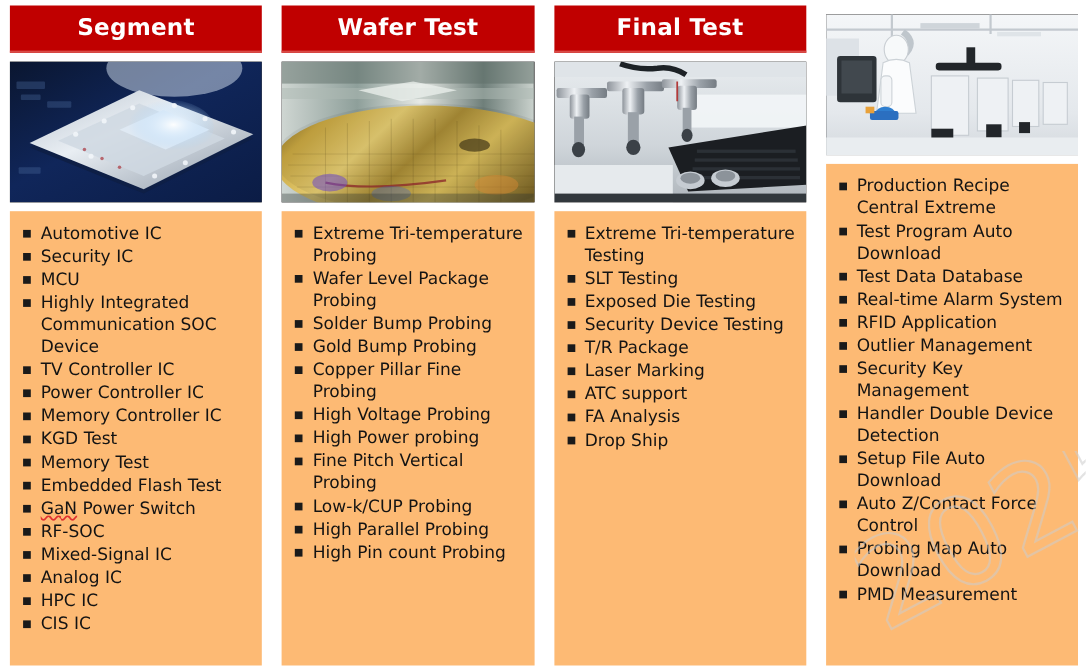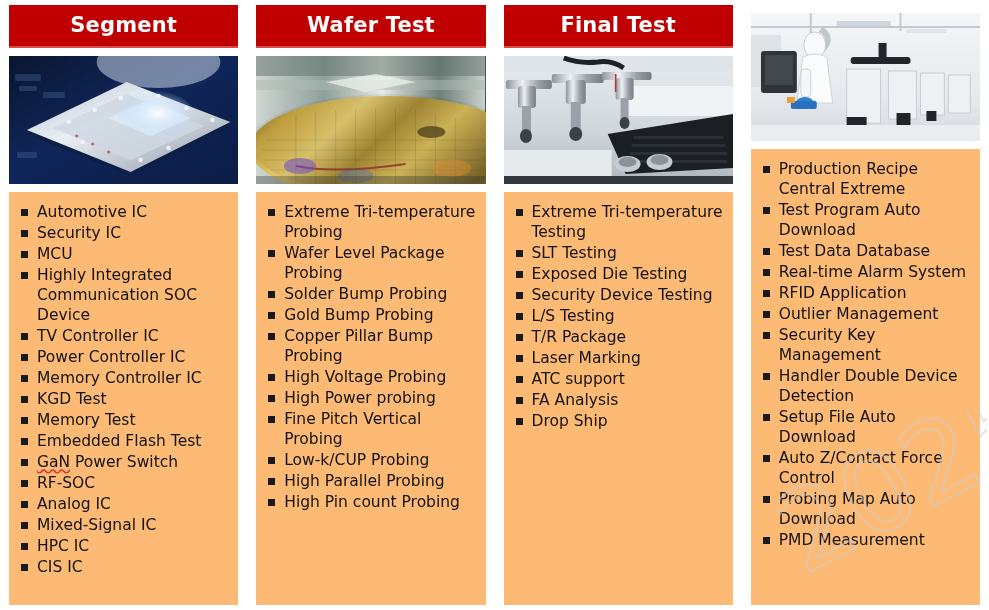--- a/index.html
+++ b/index.html
@@ -172,22 +172,22 @@
           <li><span class="sq"></span><span>MCU</span></li>
           <li><span class="sq"></span><span>Highly Integrated Communication SOC Device</span></li>
           <li><span class="sq"></span><span>TV Controller IC</span></li>
           <li><span class="sq"></span><span>Power Controller IC</span></li>
           <li><span class="sq"></span><span>Memory Controller IC</span></li>
           <li><span class="sq"></span><span>KGD Test</span></li>
           <li><span class="sq"></span><span>Memory Test</span></li>
           <li><span class="sq"></span><span>Embedded Flash Test</span></li>
           <li><span class="sq"></span><span class="misspelled">GaN</span><span> Power Switch</span></li>
           <li><span class="sq"></span><span>RF-SOC</span></li>
+          <li><span class="sq"></span><span>Mixed-Signal IC</span></li>
           <li><span class="sq"></span><span>Analog IC</span></li>
-          <li><span class="sq"></span><span>Mixed-Signal IC</span></li>
           <li><span class="sq"></span><span>HPC IC</span></li>
           <li><span class="sq"></span><span>CIS IC</span></li>
         </ul>
       </div>
     </div>
     <div class="column">
       <div class="col-header">Wafer Test</div>
       <div class="col-photo">
         <svg viewBox="0 0 230 128" preserveAspectRatio="none">
       <defs>
@@ -237,21 +237,21 @@
       <ellipse cx="196" cy="112" rx="20" ry="9" fill="#d98a32" opacity="0.45"></ellipse>
       <rect x="0" y="120" width="230" height="8" fill="#2c3431" opacity="0.35"></rect>
     </svg>
       </div>
       <div class="col-panel">
         <ul class="bullets">
           <li><span class="sq"></span><span>Extreme Tri-temperature Probing</span></li>
           <li><span class="sq"></span><span>Wafer Level Package Probing</span></li>
           <li><span class="sq"></span><span>Solder Bump Probing</span></li>
           <li><span class="sq"></span><span>Gold Bump Probing</span></li>
-          <li><span class="sq"></span><span>Copper Pillar Bump Probing</span></li>
+          <li><span class="sq"></span><span>Copper Pillar Fine Probing</span></li>
           <li><span class="sq"></span><span>High Voltage Probing</span></li>
           <li><span class="sq"></span><span>High Power probing</span></li>
           <li><span class="sq"></span><span>Fine Pitch Vertical Probing</span></li>
           <li><span class="sq"></span><span>Low-k/CUP Probing</span></li>
           <li><span class="sq"></span><span>High Parallel Probing</span></li>
           <li><span class="sq"></span><span>High Pin count Probing</span></li>
         </ul>
       </div>
     </div>
     <div class="column">
@@ -310,21 +310,20 @@
       <rect x="0" y="94" width="108" height="34" fill="#e6eaed"></rect>
       <rect x="0" y="120" width="230" height="8" fill="#32383d"></rect>
     </svg>
       </div>
       <div class="col-panel">
         <ul class="bullets">
           <li><span class="sq"></span><span>Extreme Tri-temperature Testing</span></li>
           <li><span class="sq"></span><span>SLT Testing</span></li>
           <li><span class="sq"></span><span>Exposed Die Testing</span></li>
           <li><span class="sq"></span><span>Security Device Testing</span></li>
-          <li><span class="sq"></span><span>L/S Testing</span></li>
           <li><span class="sq"></span><span>T/R Package</span></li>
           <li><span class="sq"></span><span>Laser Marking</span></li>
           <li><span class="sq"></span><span>ATC support</span></li>
           <li><span class="sq"></span><span>FA Analysis</span></li>
           <li><span class="sq"></span><span>Drop Ship</span></li>
         </ul>
       </div>
     </div>
     <div class="column">
       <div class="col-photo">

